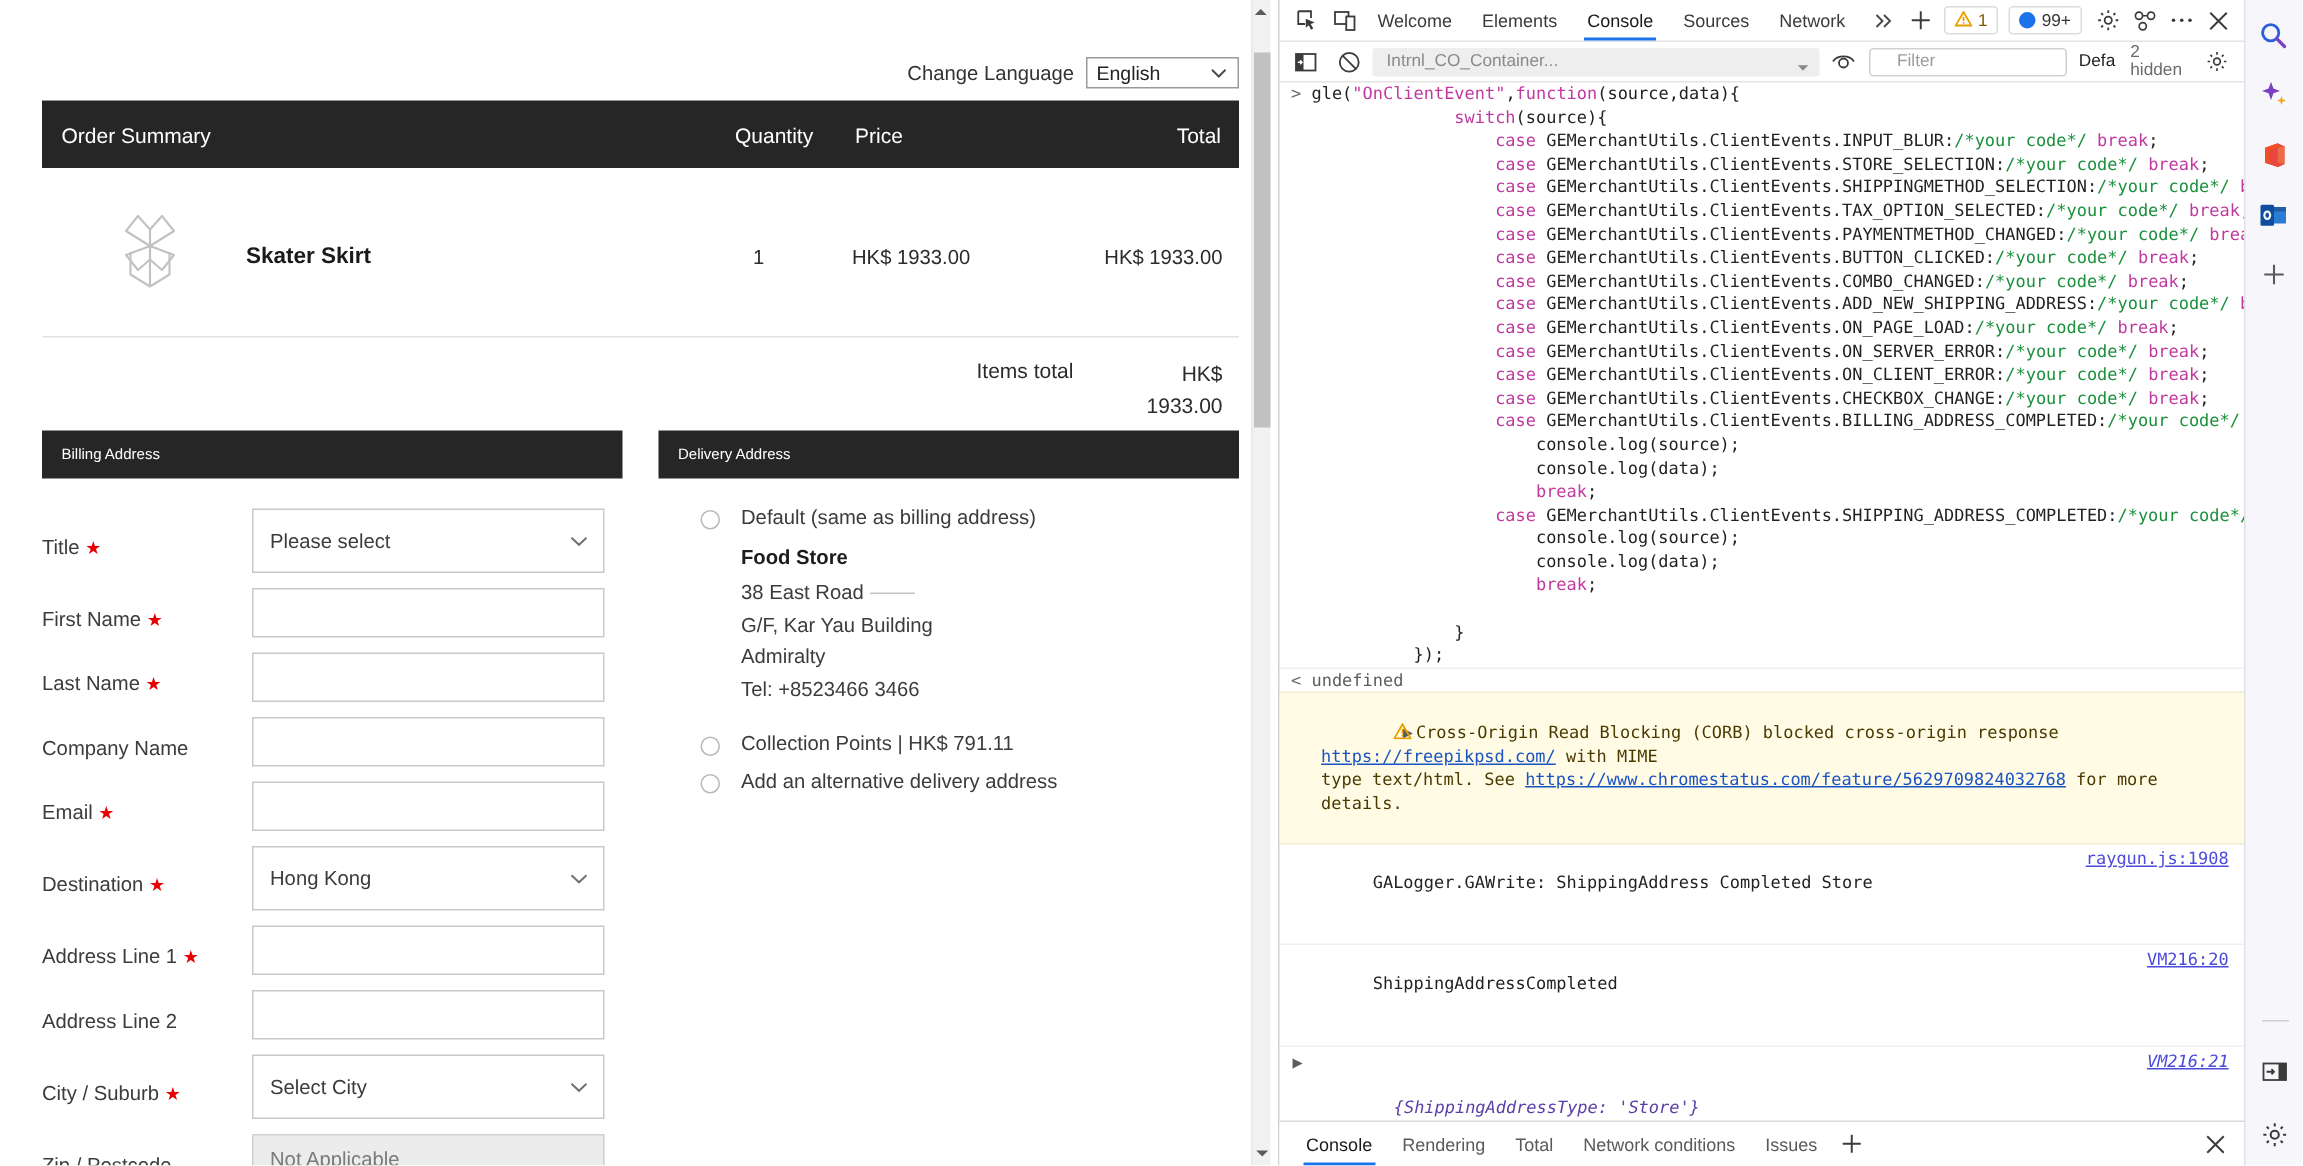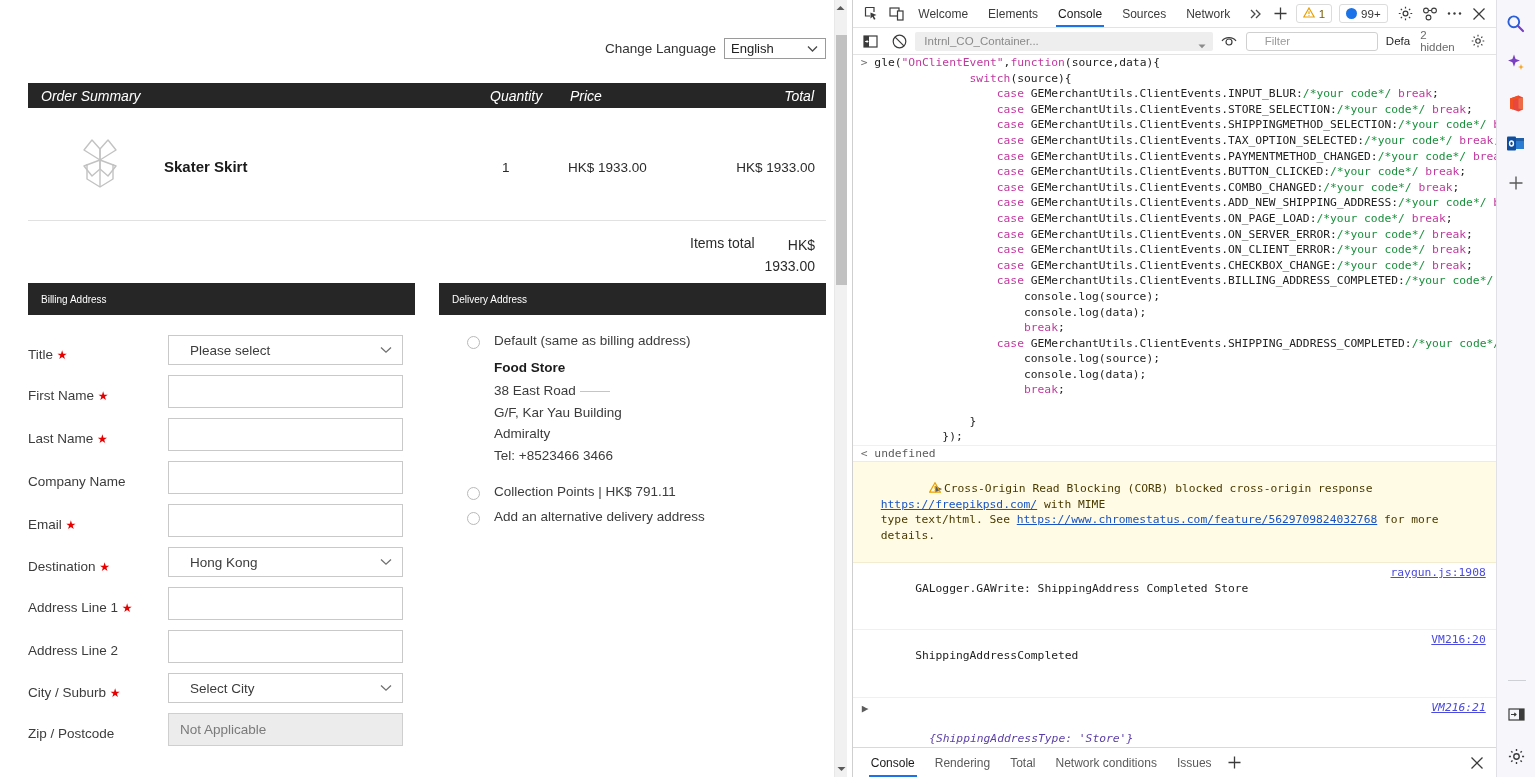--- a/index.html
+++ b/index.html
@@ -44,26 +44,25 @@
     font-size: 13px; color: #222;
   }
   .lang-select .chev {
     position: absolute; right: 7px; top: 50%; transform: translateY(-50%);
   }
   .chev svg { display: block; }
 
   
   .order-bar {
     background: #262626; color: #ffffff;
-    height: 25px;
-    margin: 16px 25px 0 28px;
+    height: 45px;
+    margin: 0 25px 0 28px;
     display: flex; align-items: center;
     font-size: 14px;
     position: relative;
-    font-style: italic;
   }
   .order-bar .os-title { margin-left: 13px; font-weight: 400; }
   .order-bar .os-qty  { position: absolute; left: 462px; }
   .order-bar .os-price{ position: absolute; left: 542px; }
   .order-bar .os-total{ position: absolute; right: 12px; }
 
   .prod-row {
     margin: 0 25px 0 28px;
     height: 94px;
     display: flex; align-items: center;
@@ -75,21 +74,21 @@
   .prod-qty { position: absolute; left: 474px; top: 52px; font-size: 13.5px; color: #2b2b2b; }
   .prod-price { position: absolute; left: 540px; top: 52px; font-size: 13.5px; color: #2b2b2b; }
   .prod-total { position: absolute; right: 11px; top: 52px; font-size: 13.5px; color: #2b2b2b; }
 
   .sum-divider { margin: 18px 25px 0 28px; border-top: 1px solid #e1e1e1; }
   .items-total {
     margin: 0 25px 0 28px;
     position: relative; height: 62px;
   }
   .items-total .it-label {
-    position: absolute; left: 623px; top: 14px; font-size: 14px; color: #2b2b2b; margin-left: 39px;
+    position: absolute; left: 623px; top: 14px; font-size: 14px; color: #2b2b2b;
   }
   .items-total .it-value {
     position: absolute; right: 11px; top: 14px; width: 80px;
     text-align: right; font-size: 14px; color: #2b2b2b; line-height: 21px;
   }
 
   
   .addr-cols {
     display: flex; margin: 0 25px 0 28px; gap: 24px;
   }
@@ -111,24 +110,24 @@
   .finput {
     width: 235px; height: 33px;
     border: 1px solid #c9c9c9; background: #fff;
     font-size: 13.5px; color: #444; padding-left: 11px;
     font-family: "Liberation Sans", sans-serif;
     line-height: 31px;
   }
   .finput.disabled { background: #ececec; color: #7a7a7a; border-color: #cfcfcf; }
   .fselect {
     position: relative;
-    width: 235px; height: 30px;
+    width: 235px; height: 43px;
     border: 1px solid #c9c9c9; background: #fff;
     font-size: 13.5px; color: #3c3c3c;
-    display: flex; align-items: center; padding-left: 21px;
+    display: flex; align-items: center; padding-left: 11px;
   }
   .fselect .chev { position: absolute; right: 10px; top: 50%; transform: translateY(-50%); }
 
   
   .delivery { padding-top: 18px; padding-left: 2px; }
   .opt { display: flex; align-items: flex-start; margin-bottom: 9px; }
   .radio {
     width: 13px; height: 13px; border-radius: 50%;
     border: 1px solid #b9b9b9; background: #fff;
     margin-right: 14px; margin-left: 26px; margin-top: 3px;

